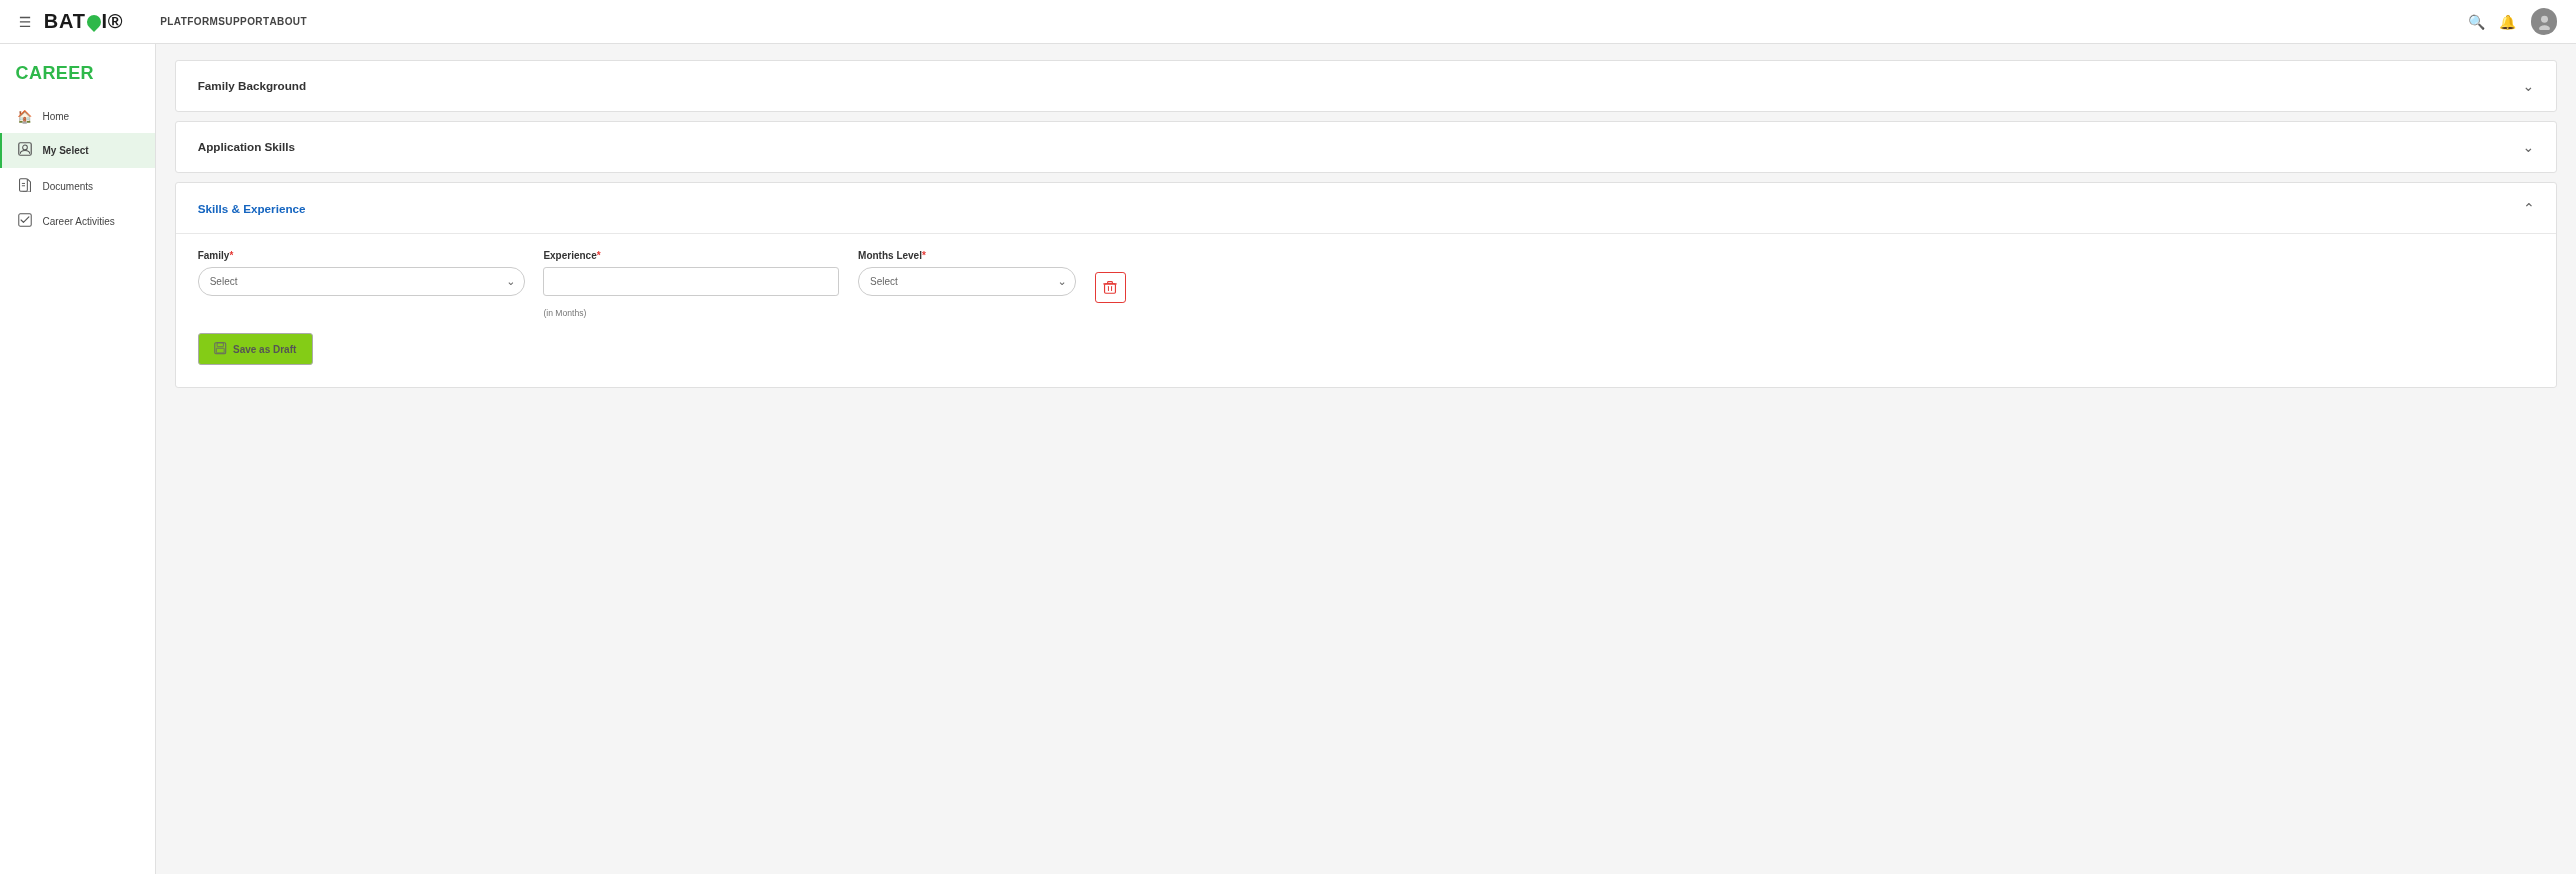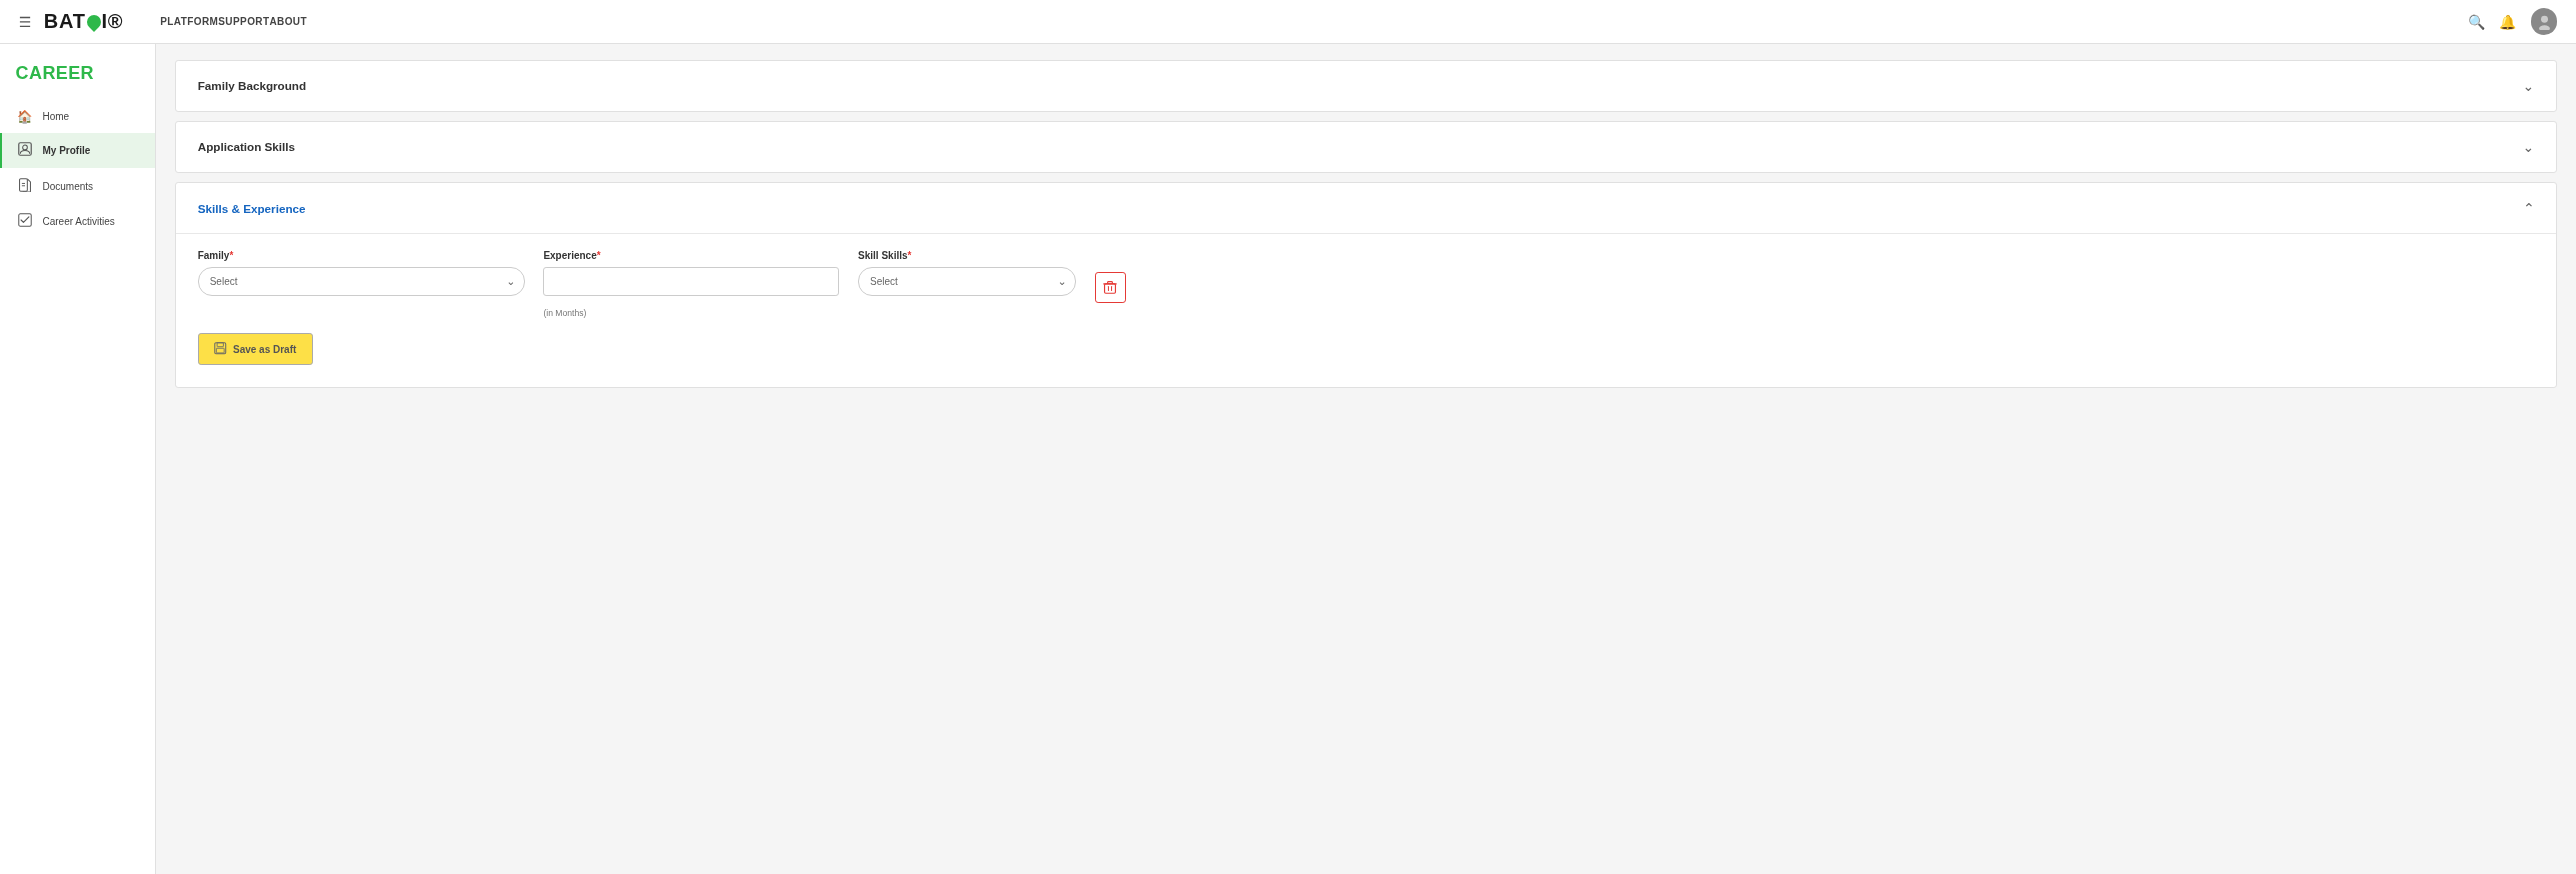--- a/index.html
+++ b/index.html
@@ -291,21 +291,21 @@
       text-decoration: none;
     }
 
     .save-draft-btn {
       display: flex;
       align-items: center;
       gap: 6.2px;
       padding: 7.8px 15.6px;
       border: 1.2px solid #aaa;
       border-radius: 3.1px;
-      background: #fde047;
+      background: #84cc16;
       font-size: 10px;
       font-weight: 600;
       color: #555;
       cursor: pointer;
       margin-top: 15.6px;
       text-align: right;
     }
     .save-icon {
       font-size: 11.7px;
     }
@@ -348,21 +348,21 @@
     </div>
 
     <div class="sidebar-item active">
       <span class="sidebar-item-icon">
         <svg width="14" height="14" viewBox="0 0 18 18" fill="none" xmlns="http://www.w3.org/2000/svg">
           <rect x="1" y="1" width="16" height="16" rx="2" stroke="#555" stroke-width="1.5" fill="none"></rect>
           <circle cx="9" cy="7" r="3" stroke="#555" stroke-width="1.3" fill="none"></circle>
           <path d="M3 15c0-3 3-4 6-4s6 1 6 4" stroke="#555" stroke-width="1.3" fill="none"></path>
         </svg>
       </span>
-      <span>My Profile</span>
+      <span>My Select</span>
     </div>
 
     <div class="sidebar-item">
       <span class="sidebar-item-icon">
         <svg width="14" height="14" viewBox="0 0 18 18" fill="none" xmlns="http://www.w3.org/2000/svg">
           <rect x="2" y="1" width="10" height="16" rx="1.5" stroke="#555" stroke-width="1.3" fill="none"></rect>
           <path d="M12 1l4 4v12a1 1 0 01-1 1H6" stroke="#555" stroke-width="1.3" fill="none"></path>
           <line x1="5" y1="7" x2="9" y2="7" stroke="#555" stroke-width="1.2"></line>
           <line x1="5" y1="10" x2="9" y2="10" stroke="#555" stroke-width="1.2"></line>
         </svg>
@@ -424,21 +424,21 @@
           <div class="field-group experience-field">
             <label class="field-label">
               <span>Experience</span><span class="required-star">*</span>
             </label>
             <input type="text" class="text-input" style="">
             <span class="field-hint">(in Months)</span>
           </div>
 
           <div class="field-group skill-level-field">
             <label class="field-label">
-              <span>Skill Skills</span><span class="required-star">*</span>
+              <span>Months Level</span><span class="required-star">*</span>
             </label>
             <div class="select-wrapper">
               <select class="select-input">
                 <option value="">Select</option>
               </select>
               <span class="select-chevron">⌄</span>
             </div>
           </div>
 
           <button class="delete-btn">

